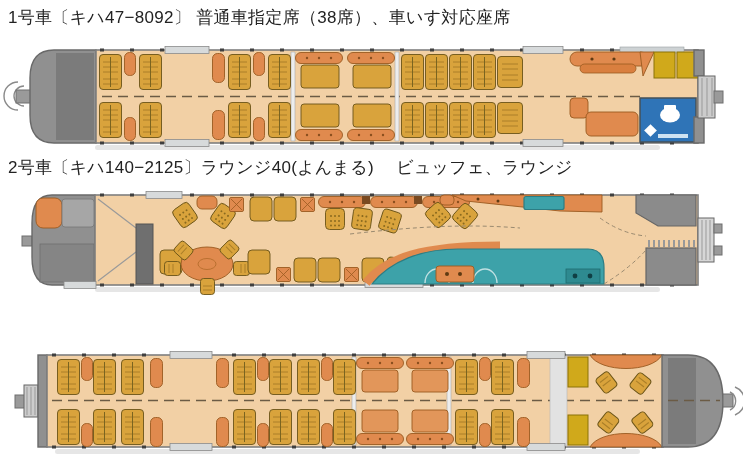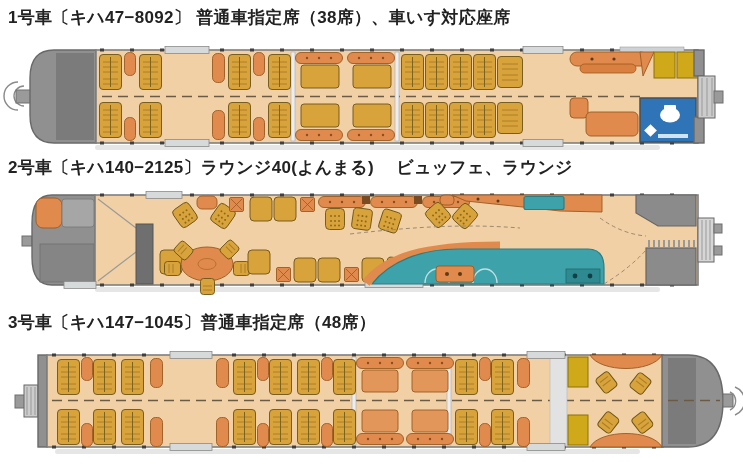--- a/index.html
+++ b/index.html
@@ -1,18 +1,18 @@
 <!DOCTYPE html>
 <html style="--bg: #ffffff; --floor: #f2d0a5; --gold: #d9a33c; --orange: #e08a4e; --teal: #3da2a9; --blue: #2f74b7; --mustard: #d0a91b; --cab: #909090;"><head>
 <meta charset="utf-8">
 <style>
   html,body{margin:0;padding:0;background:#fff;}
   .screen{position:relative;width:743px;height:471px;background:var(--bg,#fff);overflow:hidden;
           font-family:"Liberation Sans","DejaVu Sans",sans-serif;}
-  .car-title{position:absolute;left:8px;margin:0;font-size:17px;font-weight:700;color:#222;
+  .car-title{position:absolute;left:8px;margin:0;font-size:17px;font-weight:400;color:#222;
              letter-spacing:.3px;white-space:nowrap;}
   .t1{top:6px}.t2{top:156px}.t3{top:311px}
   .carsvg{position:absolute;left:0;display:block;}
   .c1{top:36px}.c2{top:188px}.c3{top:343px}
   
   .floor{fill:var(--floor,#f2d0a5);stroke:#7f7f7f;stroke-width:1.6}
   .gold{fill:var(--gold,#d9a33c);stroke:#6a5418;stroke-width:0.9}
   .cushion{fill:var(--gold,#d9a33c);stroke:#6a5418;stroke-width:0.9}
   .cushion3{fill:#e2965a;stroke:#9a5a20;stroke-width:0.9}
   .org{fill:var(--orange,#e08a4e);stroke:#9a5a20;stroke-width:0.9}
@@ -266,21 +266,20 @@
       <rect class="graybl" x="646" y="60" width="50" height="37"></rect>
       <path class="dash2" d="M600,30 Q622,46 646,48 M604,96 Q630,80 646,62"></path>
       <line x1="648" y1="55.5" x2="696" y2="55.5" stroke="#999" stroke-width="7" stroke-dasharray="2 3"></line>
       <rect x="698" y="30" width="16" height="44" fill="#d6d6d6" stroke="#666" stroke-width="1"></rect>
       <path class="rib" d="M702,32 v40 M706,32 v40 M710,32 v40"></path>
       <rect class="coupler" x="714" y="36" width="8" height="9"></rect>
         <rect class="coupler" x="714" y="58" width="8" height="9"></rect>
     </g>
   </svg>
 
-  <h2 class="car-title t3">3号車〔キハ147−1045〕普通車指定席（48席）</h2>
 
   <svg class="carsvg c3" width="743" height="125" viewBox="0 0 743 125">
     <rect class="shadow" x="55" y="106" width="585" height="5" rx="2.5"></rect>
     <g>
       <rect class="coupler" x="15" y="52" width="10" height="13"></rect>
       <rect x="24" y="42" width="14" height="32" fill="#cccccc" stroke="#666" stroke-width="1"></rect>
       <path class="rib" d="M27,44 v28 M31,44 v28 M35,44 v28"></path>
       <rect class="cab" x="38" y="12" width="9" height="92"></rect>
     </g>
     <rect class="floor" x="47" y="12" width="616" height="92"></rect>

